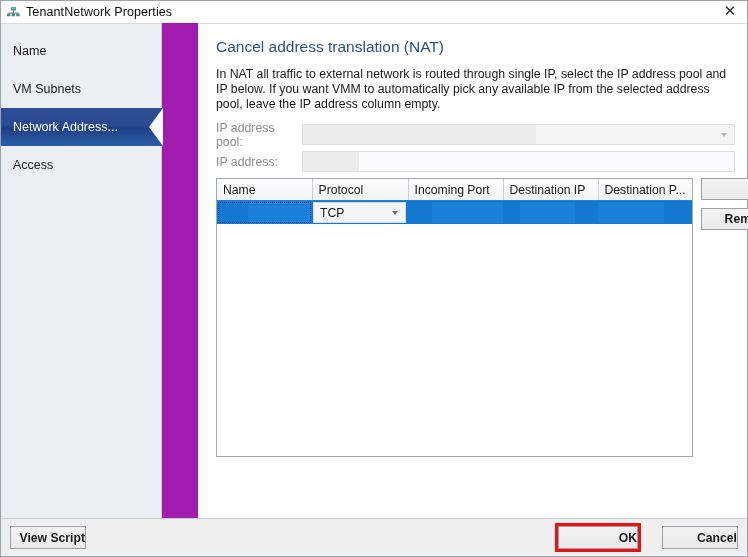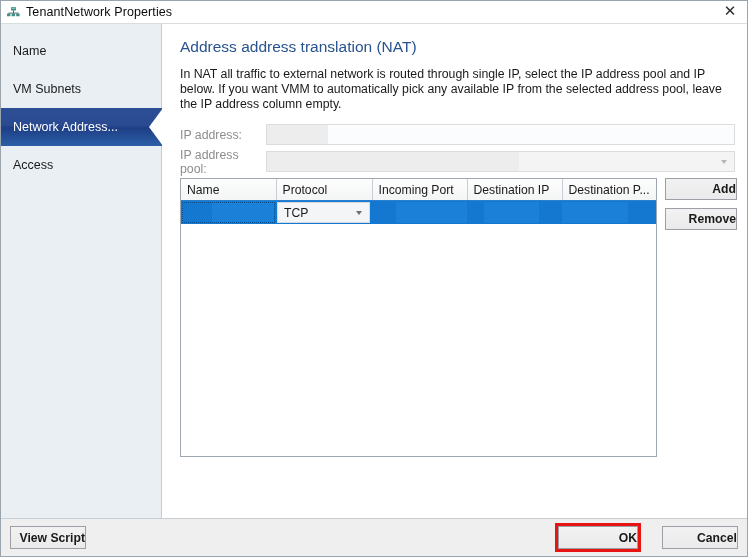--- a/index.html
+++ b/index.html
@@ -65,20 +65,21 @@
     font-family: "DejaVu Sans", sans-serif;
   }
 
   
   .dialog-body {
     flex: 1 1 auto;
     display: flex;
     position: relative;
     background: #a21caf;
     min-height: 0;
+    gap: 36px;
   }
   .sidebar {
     width: 161px;
     flex: 0 0 161px;
     background: #eaeff4;
     border-right: 1px solid #c5ccd3;
     border-top: 1px solid #d8dde2;
     padding-top: 8px;
     position: relative;
     box-sizing: border-box;
@@ -356,33 +357,33 @@
       <div class="sidebar-item selected">
         <span class="sb-label">Network Address...</span>
         <span class="notch"></span>
       </div>
       <div class="sidebar-item">
         <span class="sb-label">Access</span>
       </div>
     </div>
 
     <div class="content">
-      <h1 class="page-heading">Address address translation (NAT)</h1>
+      <h1 class="page-heading">Cancel address translation (NAT)</h1>
       <p class="desc">In NAT all traffic to external network is routed through single IP, select the IP address pool and IP below. If you want VMM to automatically pick any available IP from the selected address pool, leave the IP address column empty.</p>
-
-      <div class="form-row">
-        <span class="form-label">IP address:</span>
-        <span class="text-disabled"></span>
-      </div>
 
       <div class="form-row">
         <span class="form-label">IP address pool:</span>
         <span class="combo-disabled">
           <span class="caret"></span>
         </span>
+      </div>
+
+      <div class="form-row">
+        <span class="form-label">IP address:</span>
+        <span class="text-disabled"></span>
       </div>
 
 
       <div class="grid-area">
         <div class="grid">
           <table class="nat">
             <colgroup>
               <col style="width:95px">
               <col style="width:96px">
               <col style="width:95px">

